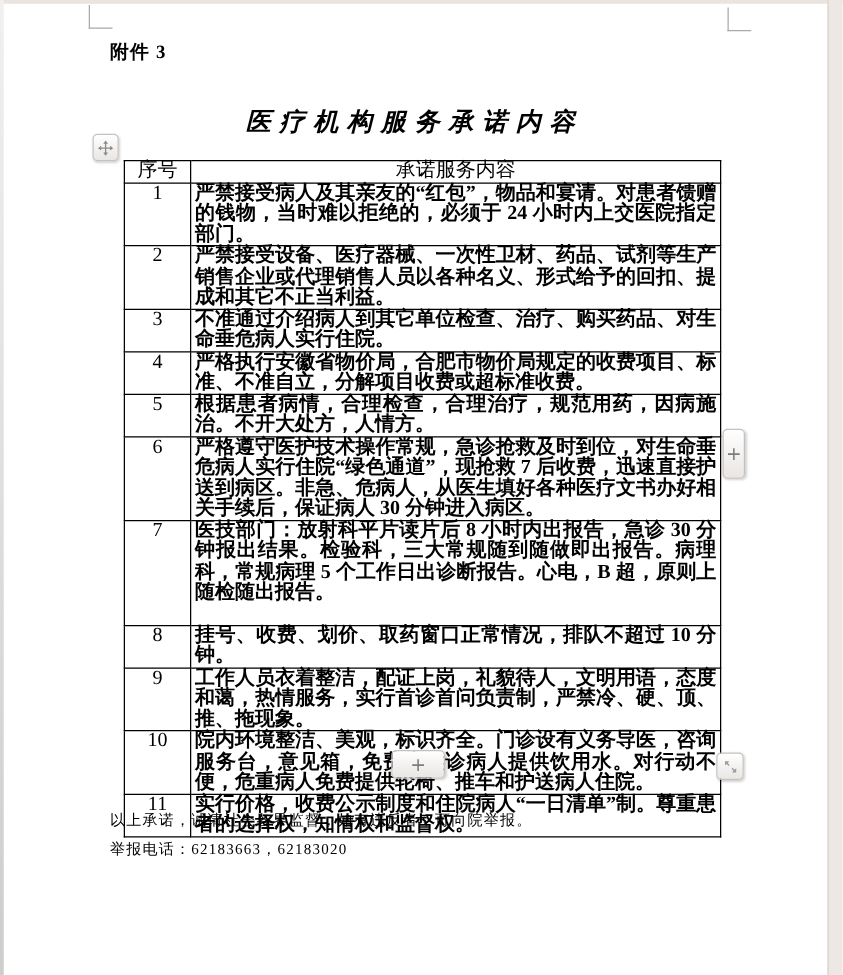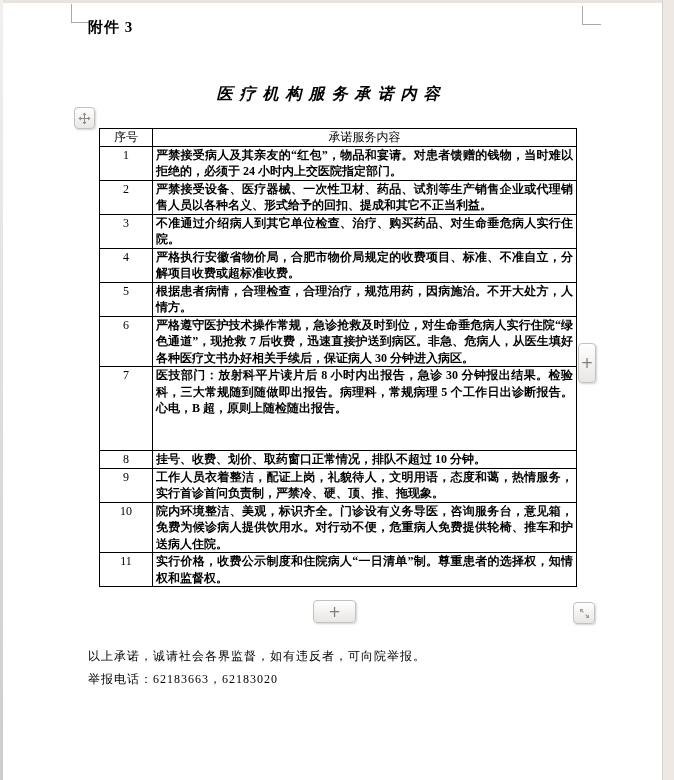--- a/index.html
+++ b/index.html
@@ -11,30 +11,30 @@
   }
   
   .edge-top{position:absolute;left:0;top:0;width:674px;height:3px;background:#e9e4df;}
   .edge-right{position:absolute;right:0;top:0;width:11px;height:780px;background:#ede8e3;border-left:1px solid #d8d2cc;}
   .edge-left{position:absolute;left:0;top:0;width:3px;height:780px;background:linear-gradient(#f2f0ef,#cfcccc);}
   
   .corner-mark{position:absolute;width:18px;height:18px;border-left:1px solid #a9a9a9;border-bottom:1px solid #a9a9a9;}
   .mark-tl{left:71px;top:4px;}
   .mark-tr{left:582px;top:6px;}
   
-  .attachment{position:absolute;left:88px;top:18px;font-size:15px;font-weight:bold;letter-spacing:1px;}
+  .attachment{position:absolute;left:88px;top:32px;font-size:15px;font-weight:bold;letter-spacing:1px;}
   .doc-title{
     position:absolute;left:0;top:84px;width:663px;text-align:center;
-    font-size:16px;font-weight:bold;font-style:italic;letter-spacing:7px;
+    font-size:20px;font-weight:bold;font-style:italic;letter-spacing:7px;
   }
   
   table.commitments{
     position:absolute;left:99px;top:128px;width:478px;
     border-collapse:collapse;table-layout:fixed;
-    font-size:12px;line-height:16.5px;
+    font-size:16px;line-height:16.5px;
   }
   table.commitments th,table.commitments td{
     border:1px solid #000;padding:0 3px;vertical-align:top;
   }
   table.commitments th{font-weight:normal;text-align:center;height:16px;}
   col.c-no{width:53px;}
   td.no{text-align:center;}
   td.content{text-align:justify;font-weight:bold;}
   tr.tall td{height:83px;}
   

